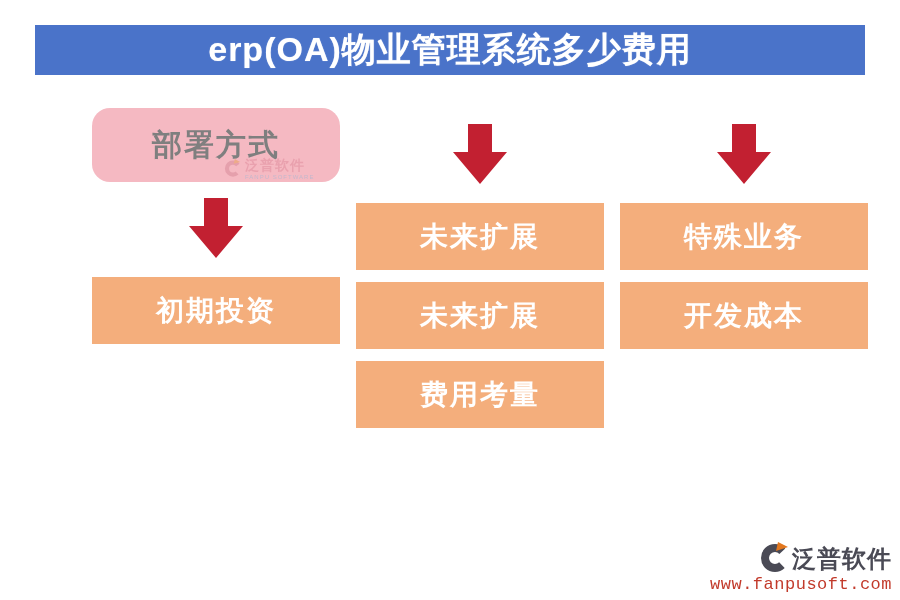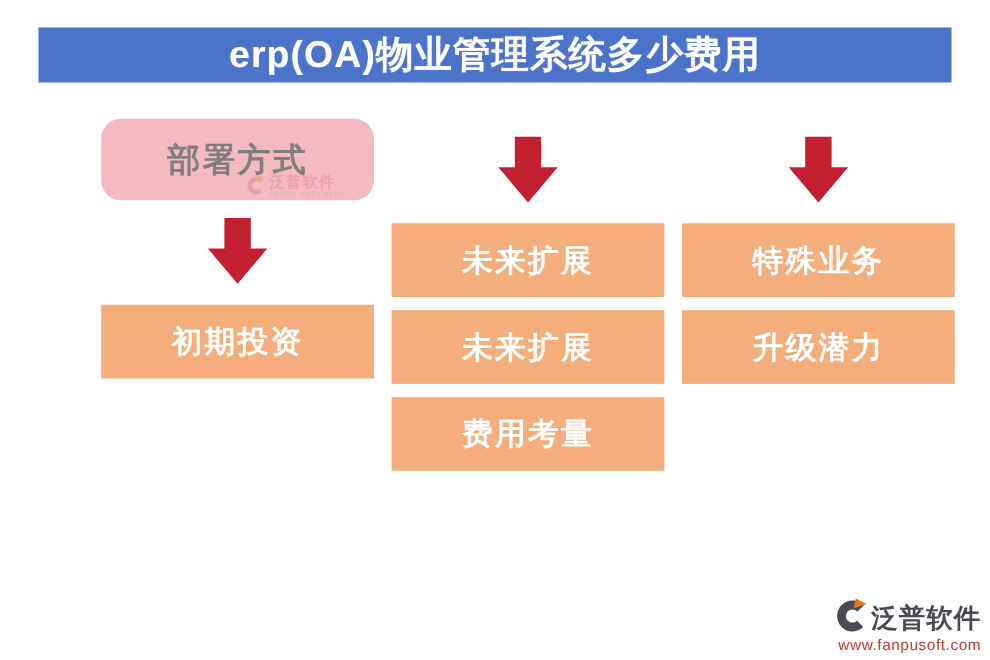--- a/index.html
+++ b/index.html
@@ -46,21 +46,21 @@
   }
   .wm-inline .wm-texts{display:flex;flex-direction:column;line-height:1;}
   .wm-inline .wm-brand{color:#E08E9E;font-size:14px;font-weight:700;letter-spacing:1px;}
   .wm-inline .wm-sub{color:#9BB7D4;font-size:6px;letter-spacing:1px;margin-top:2px;}
 
   .wm-corner{
     position:absolute;right:8px;bottom:6px;display:flex;flex-direction:column;align-items:flex-end;
   }
   .wm-corner .wm-row{display:flex;align-items:center;gap:2px;}
   .wm-corner .wm-brand{color:#4A4A55;font-size:24px;font-weight:800;letter-spacing:1px;}
-  .wm-corner .wm-url{color:#C23A2B;font-size:14px;font-family:Liberation Sans, sans-serif;margin-top:-2px;letter-spacing:.5px;text-align:right;}
+  .wm-corner .wm-url{color:#C23A2B;font-size:17px;font-family:Liberation Mono, monospace;margin-top:-2px;letter-spacing:.5px;text-align:right;}
 </style>
 </head>
 <body>
 
 <div class="canvas">
 
   <header class="title-bar">
     <h1>erp(OA)物业管理系统多少费用</h1>
   </header>
 
@@ -92,21 +92,21 @@
     </section>
 
     <section class="col">
       <div class="arrow-wrap">
         <svg width="54" height="60" viewBox="0 0 54 60" aria-hidden="true">
           <polygon points="15,0 39,0 39,28 54,28 27,60 0,28 15,28" fill="#C22031"></polygon>
         </svg>
       </div>
       <div class="items">
         <div class="item">特殊业务</div>
-        <div class="item">升级潜力</div>
+        <div class="item">开发成本</div>
       </div>
     </section>
 
   </div>
 
   <div class="wm-inline">
     <span>
       <svg width="18" height="20" viewBox="0 0 30 32" aria-hidden="true">
         <circle cx="15" cy="17" r="10" fill="none" stroke="#D98C9B" stroke-width="7" stroke-dasharray="47 16" stroke-dashoffset="-8"></circle>
         <path d="M18,1 L27,6 L16,9 Z" fill="#E8A15C"></path>

